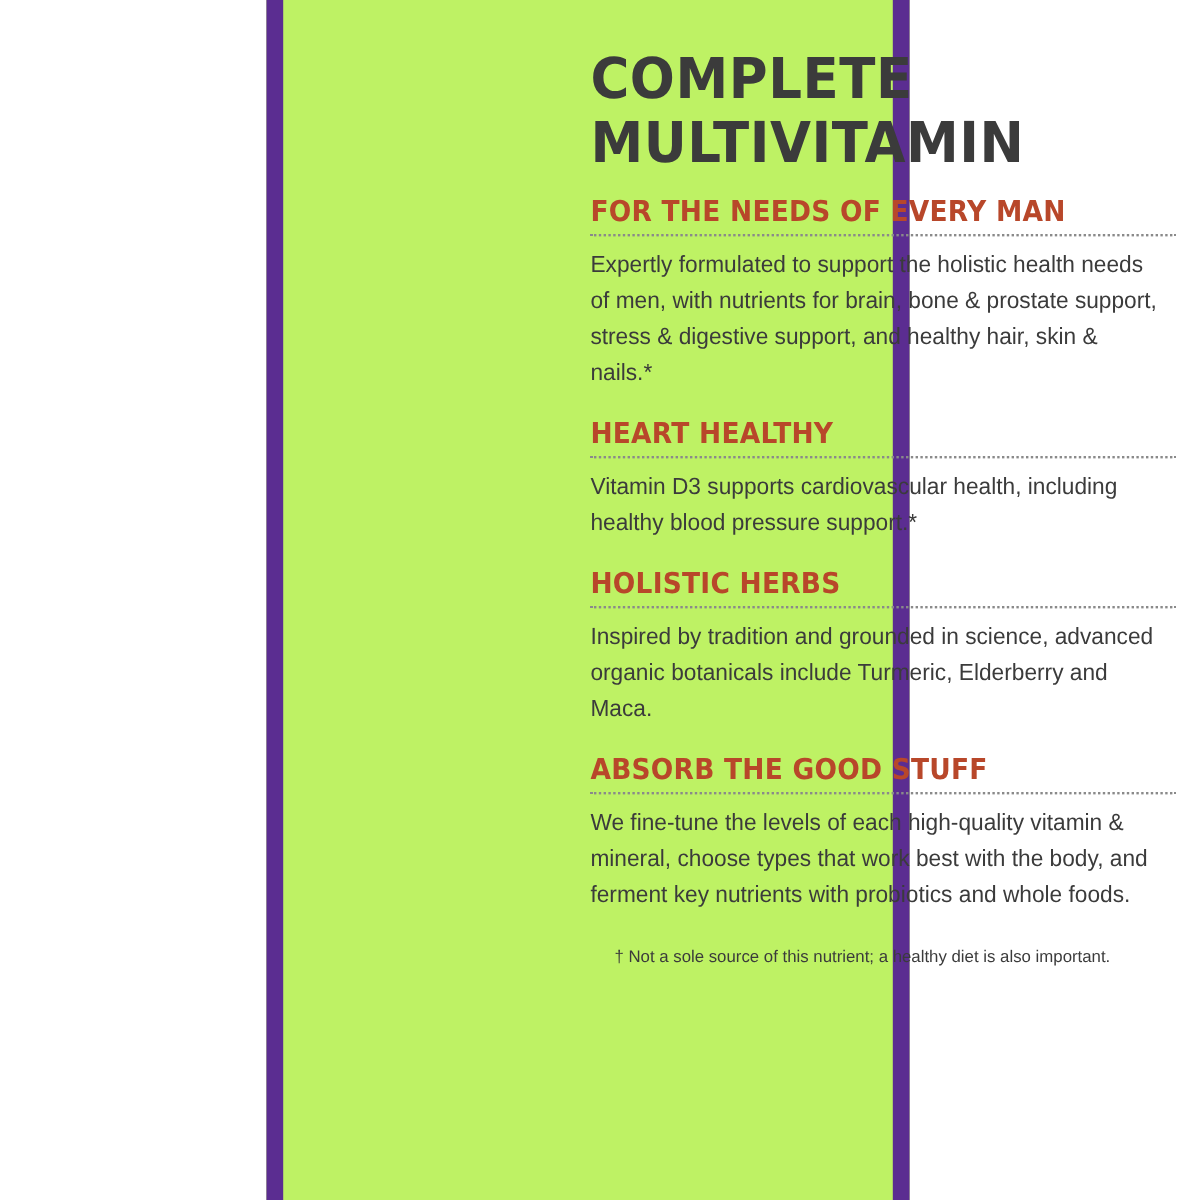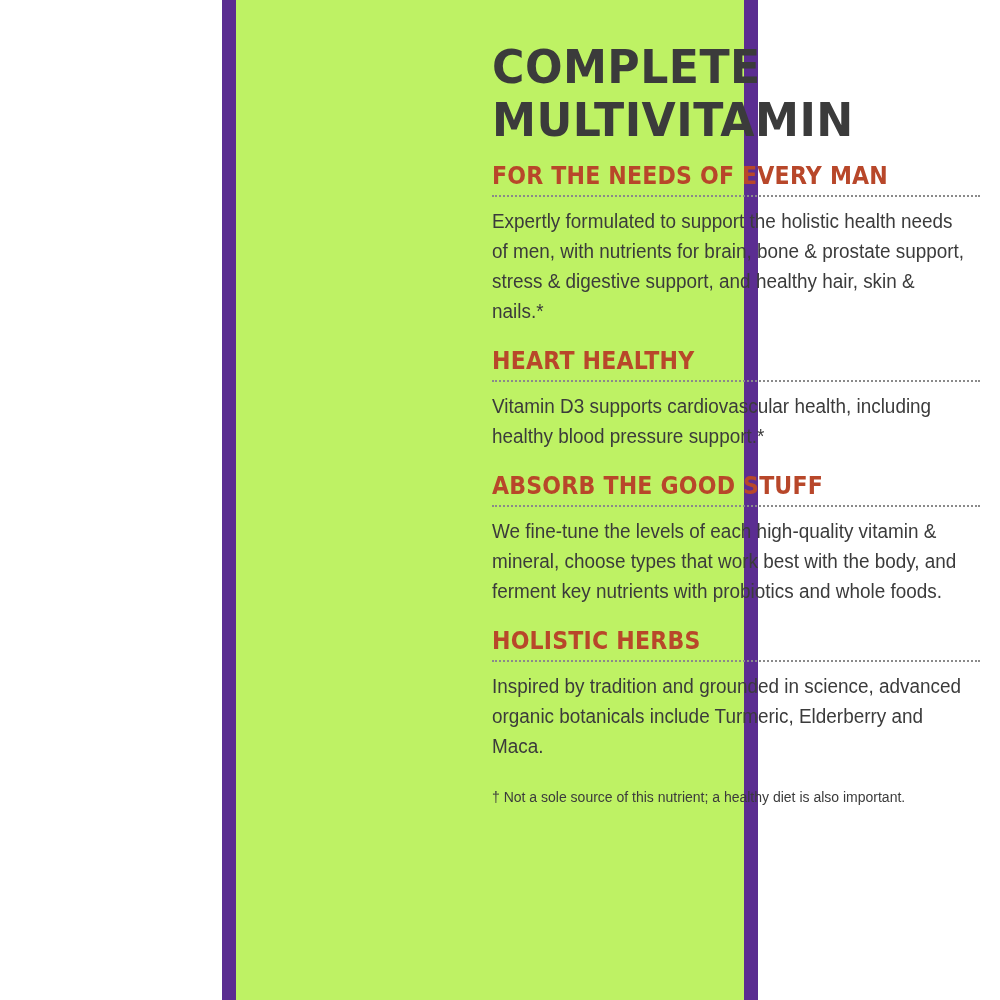--- a/index.html
+++ b/index.html
@@ -81,20 +81,21 @@
     font-size: 19.5px;
     line-height: 30px;
     margin: 0;
     max-width: 488px;
     transform: scaleX(0.97);
     transform-origin: left top;
   }
 
   .footnotes {
     margin-top: 26px;
+    margin-left: 20px;
   }
 
   .footnote {
     color: #3b3b3b;
     font-family: "Liberation Sans", sans-serif;
     font-size: 14px;
     line-height: 21px;
     margin: 0;
   }
 </style>
@@ -114,29 +115,29 @@
       </div>
 
 
       <div class="section">
         <h2 class="section-heading">HEART HEALTHY</h2>
         <div class="divider"></div>
         <p class="section-body">Vitamin D3 supports cardiovascular health, including healthy blood pressure support.*</p>
       </div>
 
       <div class="section">
+        <h2 class="section-heading">HOLISTIC HERBS</h2>
+        <div class="divider"></div>
+        <p class="section-body">Inspired by tradition and grounded in science, advanced organic botanicals include Turmeric, Elderberry and Maca.</p>
+      </div>
+
+      <div class="section">
         <h2 class="section-heading">ABSORB THE GOOD STUFF</h2>
         <div class="divider"></div>
         <p class="section-body">We fine-tune the levels of each high-quality vitamin &amp; mineral, choose types that work best with the body, and ferment key nutrients with probiotics and whole foods.</p>
-      </div>
-
-      <div class="section">
-        <h2 class="section-heading">HOLISTIC HERBS</h2>
-        <div class="divider"></div>
-        <p class="section-body">Inspired by tradition and grounded in science, advanced organic botanicals include Turmeric, Elderberry and Maca.</p>
       </div>
 
       <div class="footnotes">
         <p class="footnote">† Not a sole source of this nutrient; a healthy diet is also important.</p>
       </div>
 
     </div>
   </div>
 </div>
 

